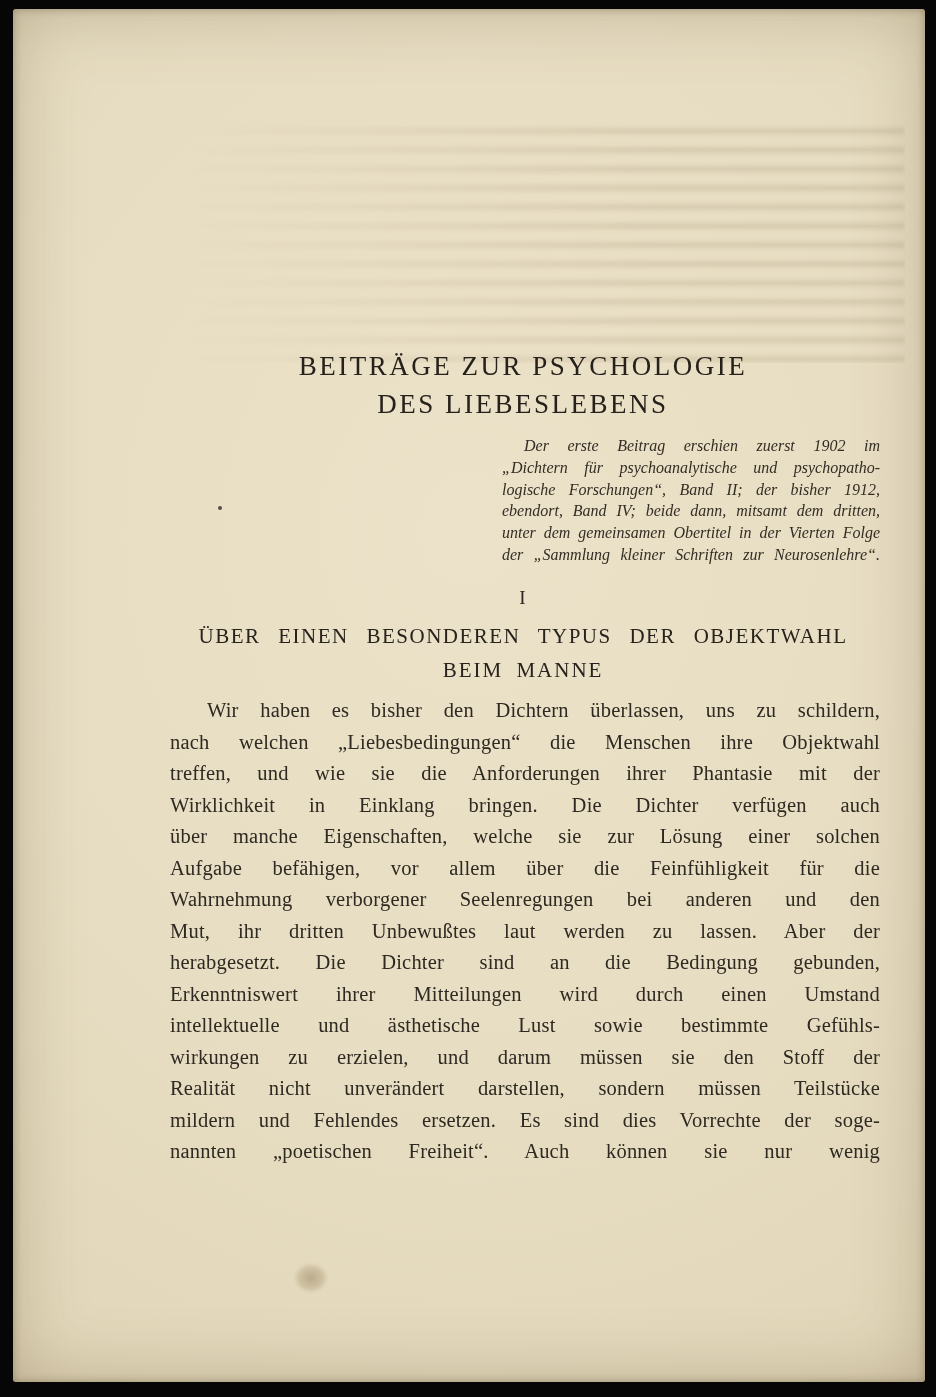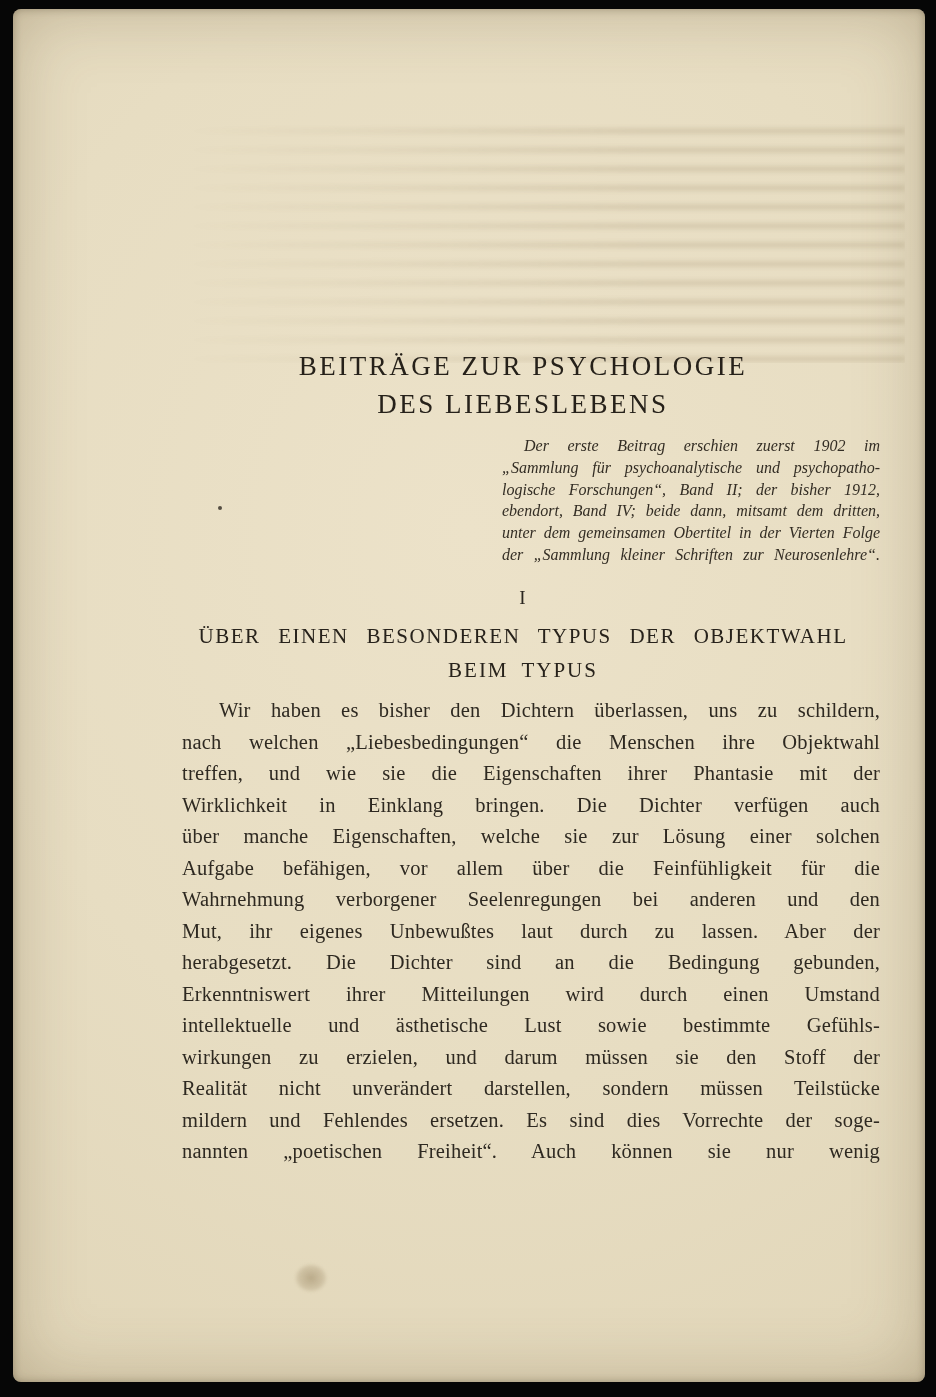--- a/index.html
+++ b/index.html
@@ -16,21 +16,21 @@
 
   .paper {
     position: absolute;
     left: 13px; top: 9px; right: 11px; bottom: 15px;
     background:
       radial-gradient(ellipse 120% 90% at 50% 38%,
         #ece2c9 0%, #e7ddc2 45%, #e2d7ba 75%, #d8ccab 100%);
     box-shadow:
       inset 0 0 70px rgba(92, 72, 40, 0.28),
       inset 0 0 8px rgba(55, 42, 22, 0.35);
-    border-radius: 8px;
+    border-radius: 3px;
     overflow: hidden;
     color: #2e2921;
   }
 
   
   .ghost {
     position: absolute;
     top: 106px; left: 170px; right: 20px; height: 248px;
     background: repeating-linear-gradient(
       to bottom,
@@ -90,21 +90,21 @@
     font-weight: 400;
     font-size: 21px;
     line-height: 34px;
     color: #27221b;
   }
   .sec-title .sline1 { display: block; letter-spacing: 1.5px; word-spacing: 11px; }
   .sec-title .sline2 { display: block; letter-spacing: 2px; word-spacing: 6px; }
 
   .body-text {
     position: absolute;
-    top: 686px; left: 16px; right: 0;
+    top: 686px; left: 4px; right: 0;
     font-size: 20.5px;
     line-height: 31.5px;
     letter-spacing: 0.2px;
     color: #2e2921;
   }
   .body-text .bline {
     text-align: justify;
     text-align-last: justify;
     text-justify: inter-word;
     height: 31.5px;
@@ -143,43 +143,43 @@
 
     <div class="col">
 
       <h1 class="title">
         <span class="tline">BEITRÄGE ZUR PSYCHOLOGIE</span>
         <span class="tline">DES LIEBESLEBENS</span>
       </h1>
 
       <div class="note">
         <div class="nline first">Der erste Beitrag erschien zuerst 1902 im</div>
-        <div class="nline">„Sammlung für psychoanalytische und psychopatho-</div>
+        <div class="nline">„Dichtern für psychoanalytische und psychopatho-</div>
         <div class="nline">logische Forschungen“, Band II; der bisher 1912,</div>
         <div class="nline">ebendort, Band IV; beide dann, mitsamt dem dritten,</div>
         <div class="nline">unter dem gemeinsamen Obertitel in der Vierten Folge</div>
         <div class="nline">der „Sammlung kleiner Schriften zur Neurosenlehre“.</div>
       </div>
 
       <div class="sec-num">I</div>
 
       <h2 class="sec-title">
         <span class="sline1">ÜBER EINEN BESONDEREN TYPUS DER OBJEKTWAHL</span>
-        <span class="sline2">BEIM TYPUS</span>
+        <span class="sline2">BEIM MANNE</span>
       </h2>
 
       <div class="body-text">
         <div class="bline indent">Wir haben es bisher den Dichtern überlassen, uns zu schildern,</div>
         <div class="bline">nach welchen „Liebesbedingungen“ die Menschen ihre Objektwahl</div>
-        <div class="bline">treffen, und wie sie die Eigenschaften ihrer Phantasie mit der</div>
+        <div class="bline">treffen, und wie sie die Anforderungen ihrer Phantasie mit der</div>
         <div class="bline">Wirklichkeit in Einklang bringen.  Die Dichter verfügen auch</div>
         <div class="bline">über manche Eigenschaften, welche sie zur Lösung einer solchen</div>
         <div class="bline">Aufgabe befähigen, vor allem über die Feinfühligkeit für die</div>
         <div class="bline">Wahrnehmung verborgener Seelenregungen bei anderen und den</div>
-        <div class="bline">Mut, ihr eigenes Unbewußtes laut durch zu lassen.  Aber der</div>
+        <div class="bline">Mut, ihr dritten Unbewußtes laut werden zu lassen.  Aber der</div>
         <div class="bline">herabgesetzt.  Die Dichter sind an die Bedingung gebunden,</div>
         <div class="bline">Erkenntniswert ihrer Mitteilungen wird durch einen Umstand</div>
         <div class="bline">intellektuelle und ästhetische Lust sowie bestimmte Gefühls-</div>
         <div class="bline">wirkungen zu erzielen, und darum müssen sie den Stoff der</div>
         <div class="bline">Realität nicht unverändert darstellen, sondern müssen Teilstücke</div>
         <div class="bline">mildern und Fehlendes ersetzen. Es sind dies Vorrechte der soge-</div>
         <div class="bline">nannten „poetischen Freiheit“.  Auch können sie nur wenig</div>
       </div>
 
     </div>

